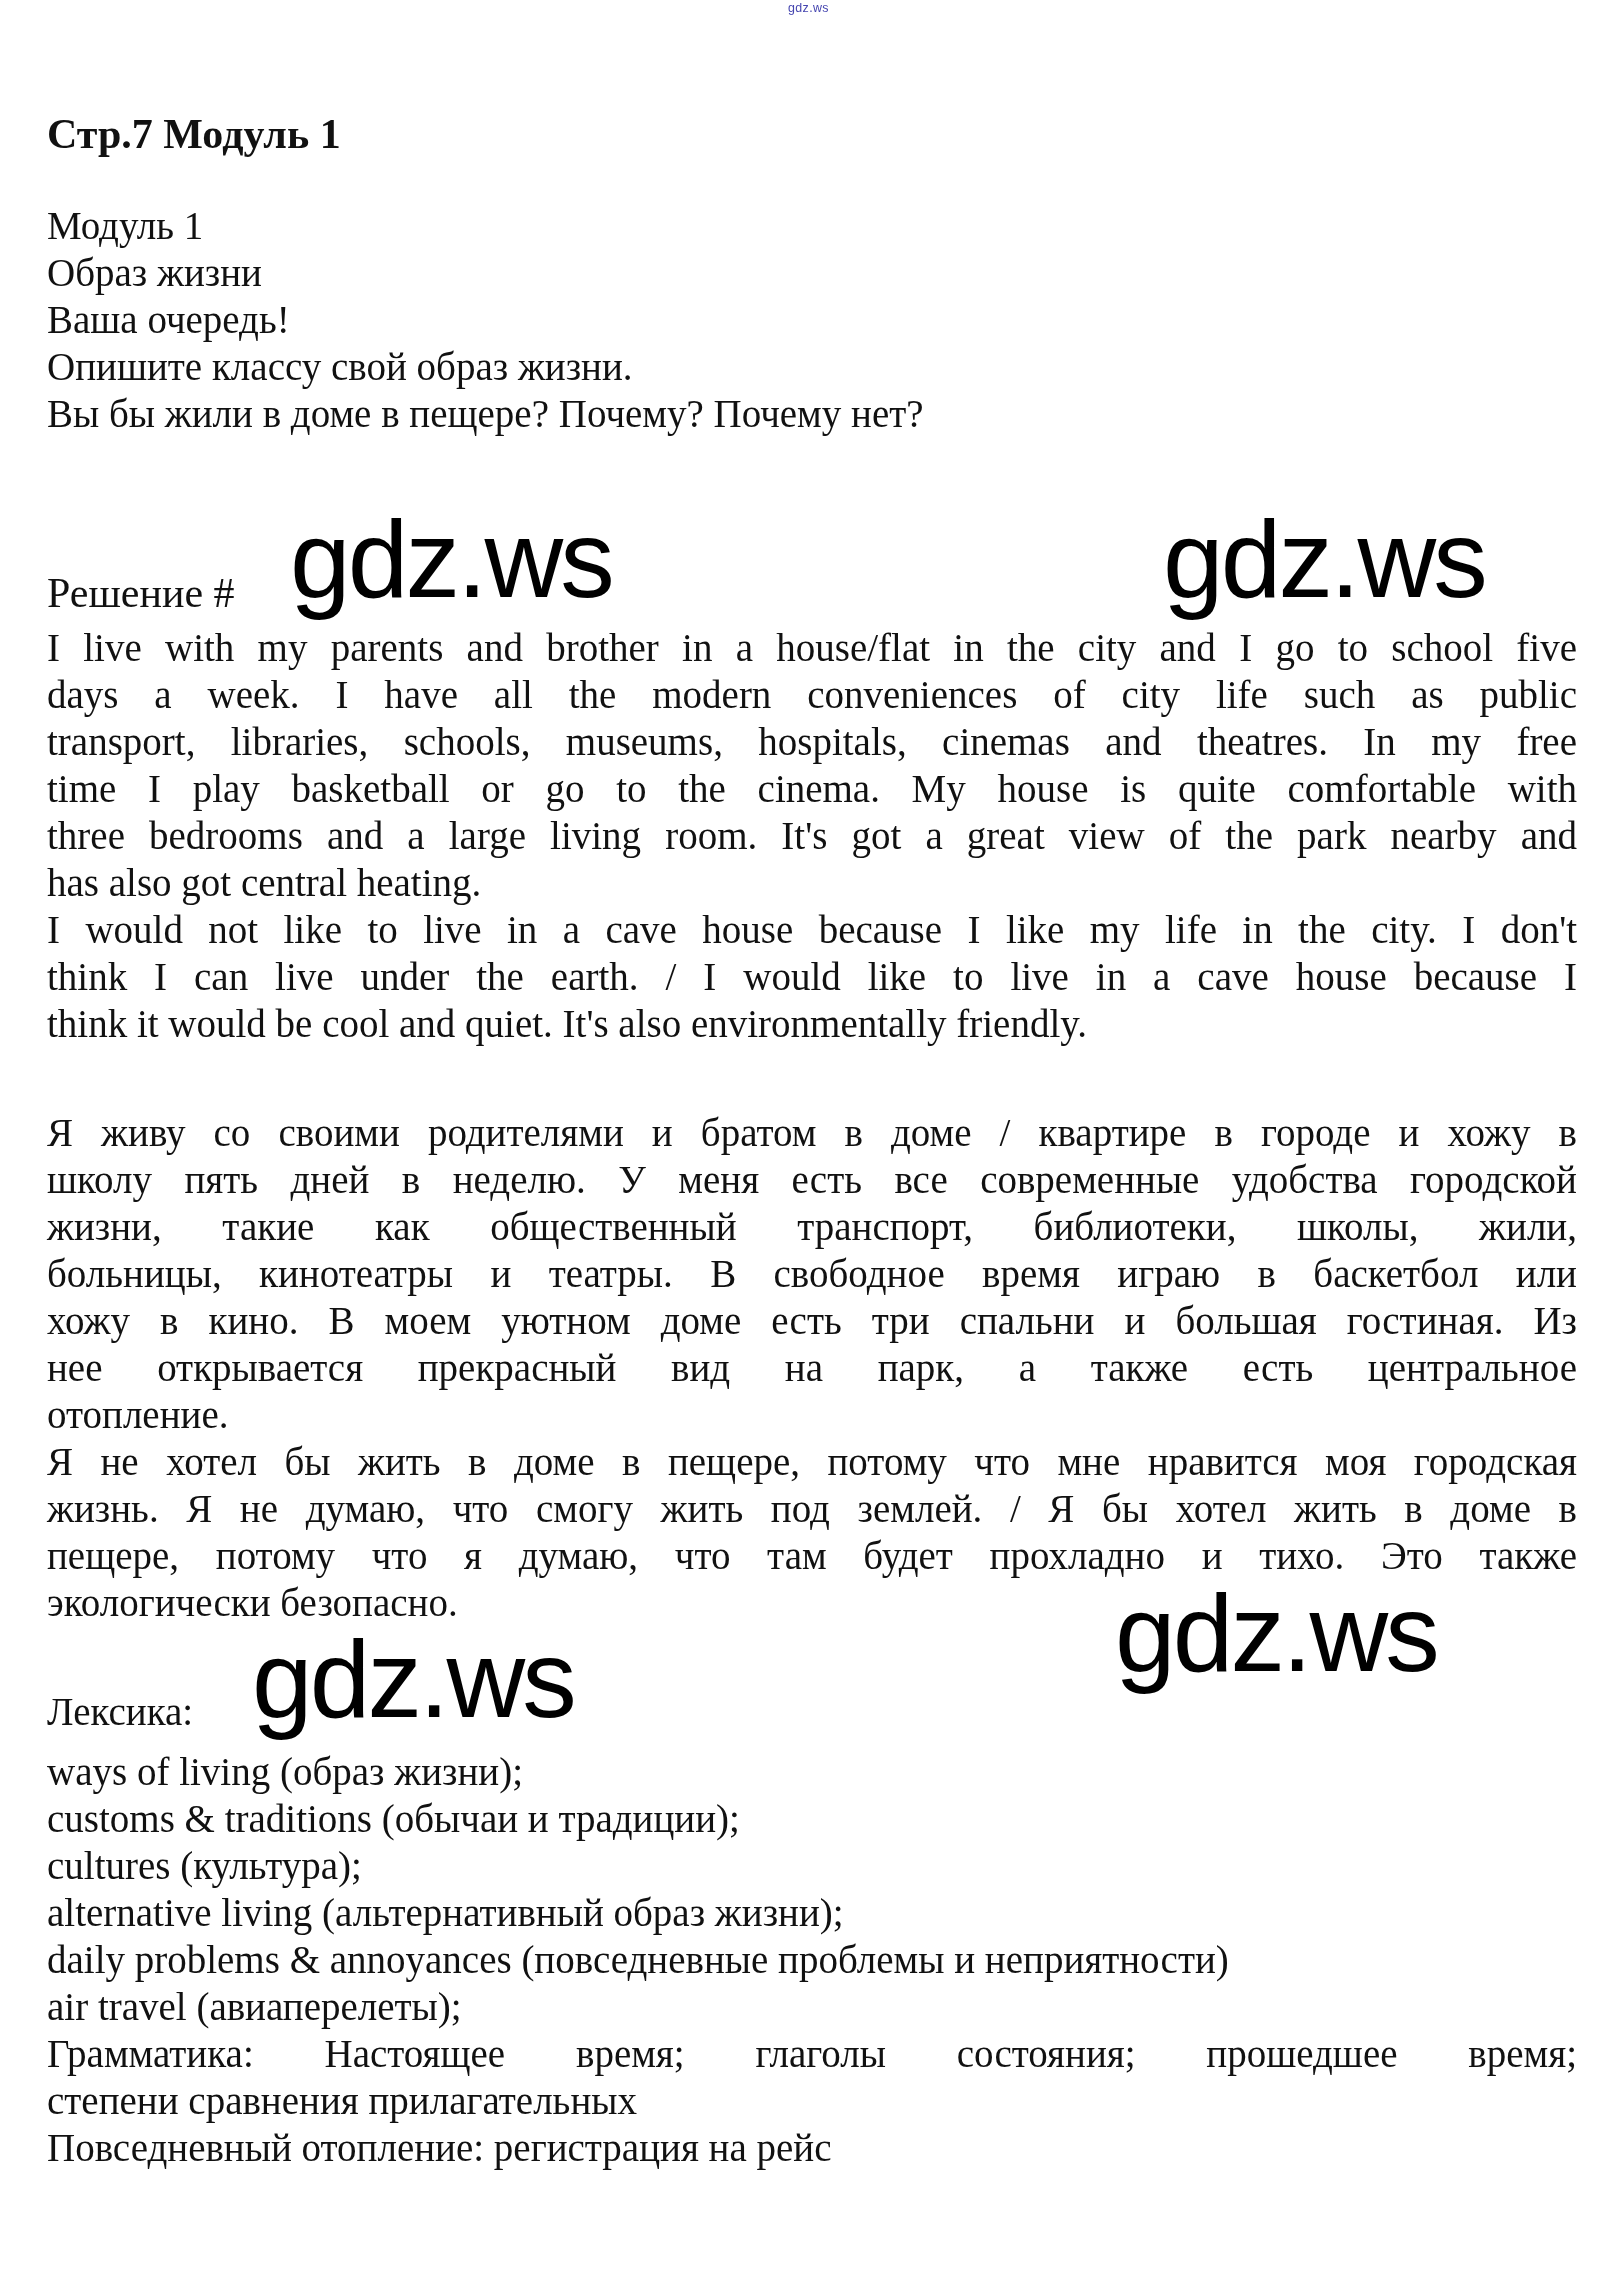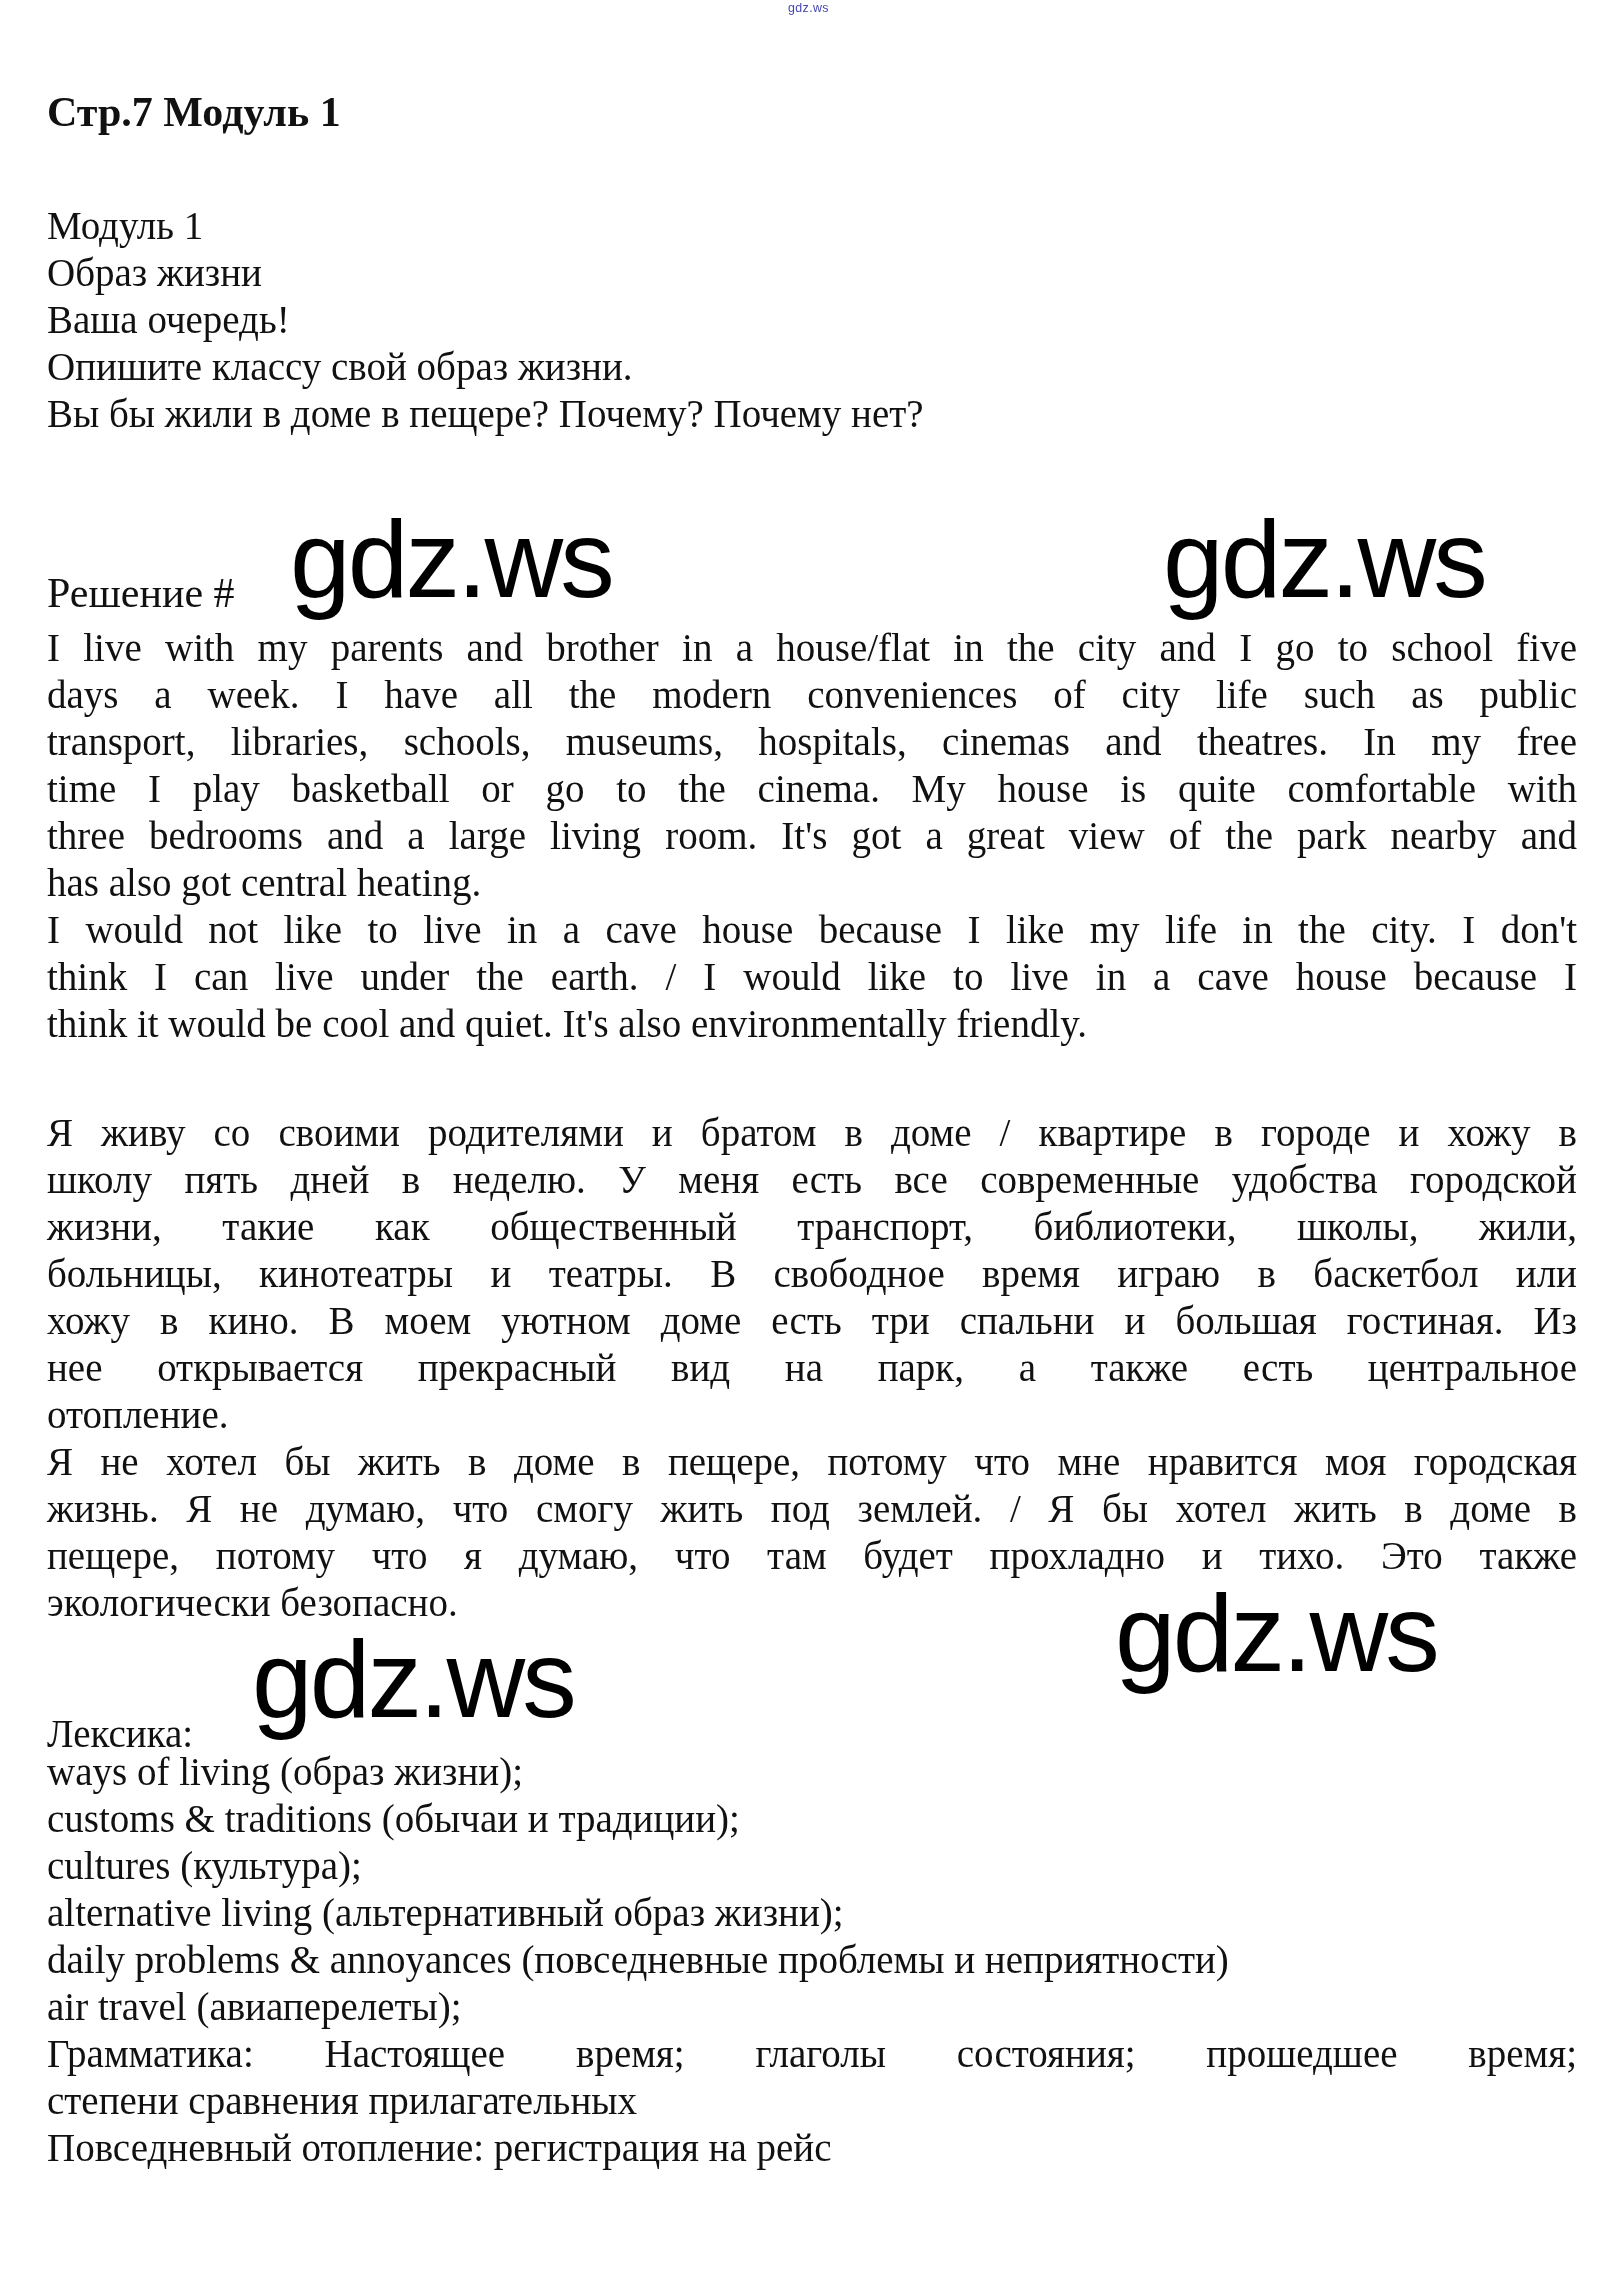--- a/index.html
+++ b/index.html
@@ -38,21 +38,21 @@
     white-space: nowrap;
   }
   .wm-inline-left  { left: 290px;  top: 505px;  }
   .wm-inline-right { left: 1163px; top: 505px;  }
   .wm-bottom-right { left: 1115px; top: 1579px; }
   .wm-bottom-left  { left: 252px;  top: 1625px; }
 
   .heading {
     position: absolute;
     left: 47px;
-    top: 89px;
+    top: 111px;
     margin: 0;
     font-size: 42px;
     line-height: 47px;
     font-weight: bold;
     white-space: nowrap;
   }
   .block {
     position: absolute;
     left: 47px;
     width: 1530px;
@@ -64,21 +64,21 @@
   }
   .line.j {
     text-align: justify;
     text-align-last: justify;
     white-space: normal;
   }
   .intro-block   { top: 202px;  }
   .solution-row  { top: 569px;  font-weight: normal; font-size: 42px; }
   .en-block      { top: 624px;  }
   .ru-block      { top: 1109px; }
-  .vocab-label-row { top: 1688px; margin-top: 22px; }
+  .vocab-label-row { top: 1688px; }
   .bottom-block  { top: 1748px; }
 </style>
 </head>
 <body>
 
 <div class="page">
 
   <div class="wm-top">gdz.ws</div>
 
   <h1 class="heading">Стр.7 Модуль 1</h1>

